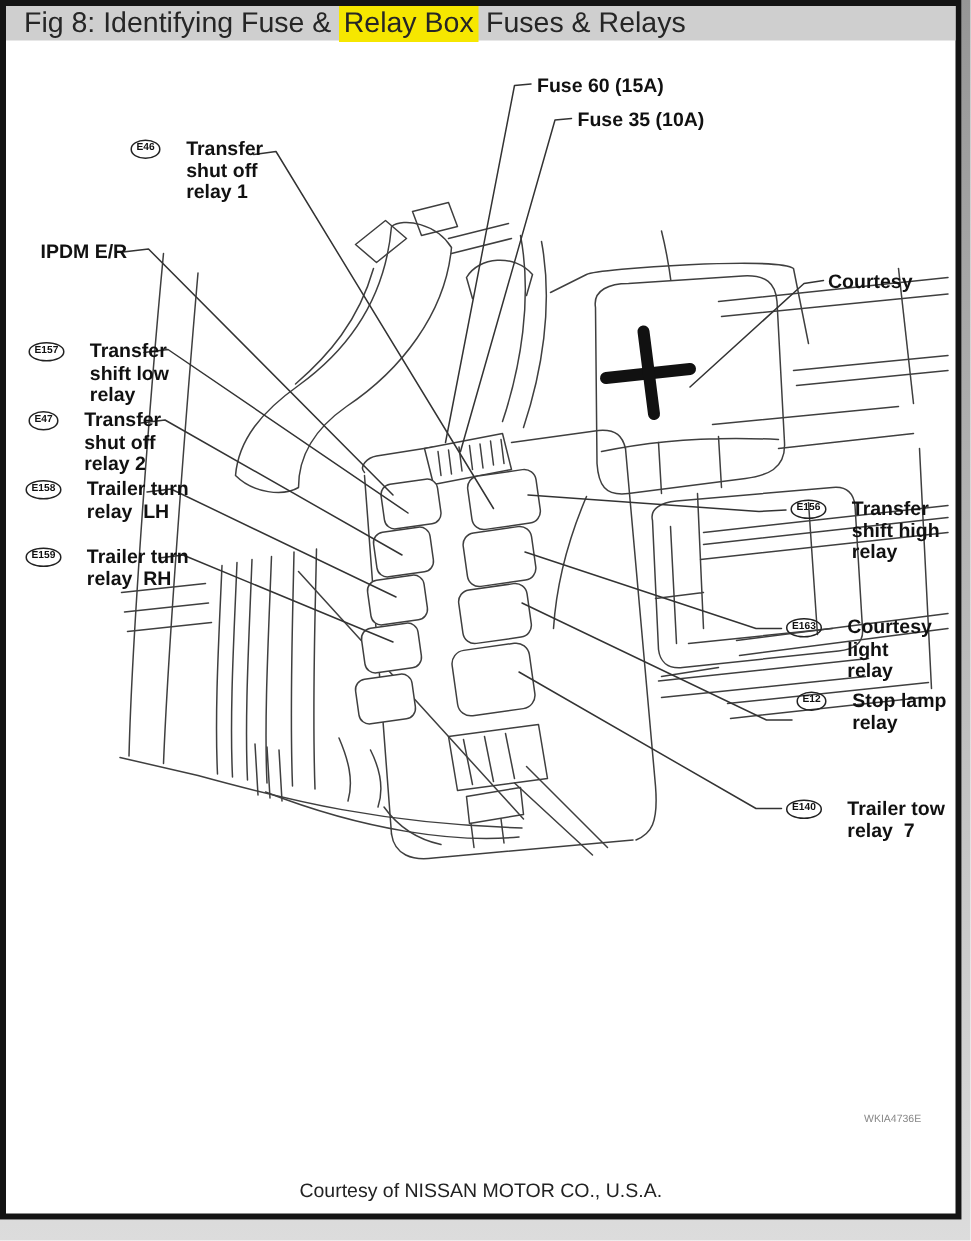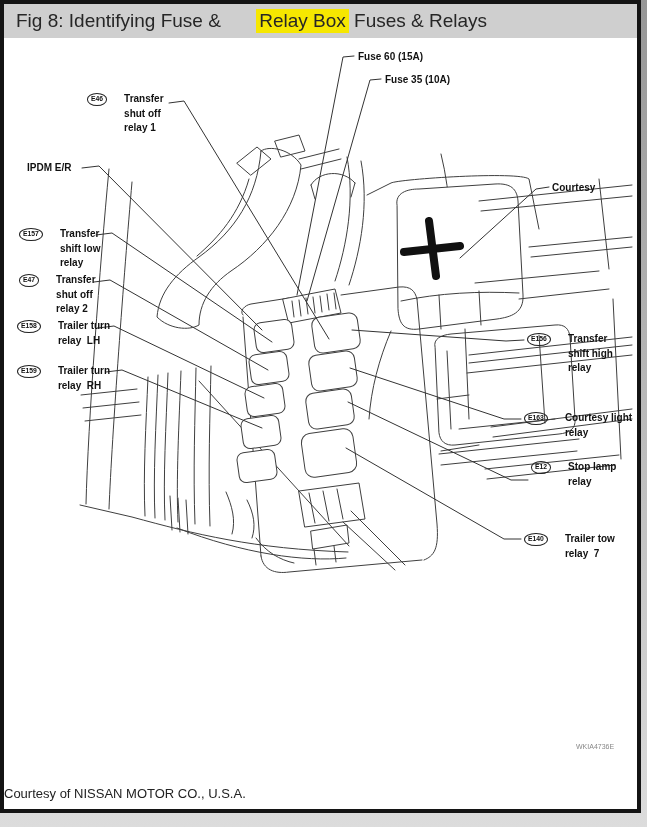--- a/index.html
+++ b/index.html
@@ -6,38 +6,38 @@
   body{
     width:647px;height:827px;overflow:hidden;position:relative;
     background:linear-gradient(180deg,#969696 0%,#bdbdbd 55%,#dcdcdc 100%);
     font-family:"Liberation Sans",sans-serif;
   }
   .panel{
     position:absolute;left:0;top:0;width:633px;height:805px;
     border:4px solid var(--panel_border,#141414);background:#fff;
   }
   .titlebar{
-    position:absolute;left:0;top:0;right:0;height:34px;
+    position:absolute;left:0;top:0;right:0;height:23px;
     background:var(--titlebar_bg,#cfcfcf);
     display:flex;align-items:center;padding-left:12px;
     font-size:19px;color:#262626;white-space:pre;
   }
-  .titlebar .hl{background:var(--title_highlight,#f6e700);padding:1px 3px;margin-left:30px;}
+  .titlebar .hl{background:var(--title_highlight,#f6e700);padding:1px 3px;}
   svg.art{position:absolute;left:0;top:0;}
   .lbl{
-    position:absolute;font-size:10px;font-weight:bold;color:#111;
+    position:absolute;font-size:13px;font-weight:bold;color:#111;
     line-height:14.5px;white-space:pre-wrap;
   }
   .callout{position:absolute;display:flex;gap:17px;align-items:flex-start;}
   .bub{
     border:1px solid #222;border-radius:50%;font-size:6.8px;font-weight:bold;
     padding:2px 3px;line-height:1;color:#111;white-space:nowrap;margin-top:1px;
   }
   .credit{
-    position:absolute;left:0;right:0;top:782px;text-align:left;
+    position:absolute;left:0;right:0;top:782px;text-align:center;
     font-size:13px;color:#222;
   }
   .wm{position:absolute;left:572px;top:739px;font-size:7px;color:#888;}
 </style>
 </head>
 <body>
 
 <div class="panel">
 
   <svg class="art" width="633" height="805" viewBox="0 0 633 805">

